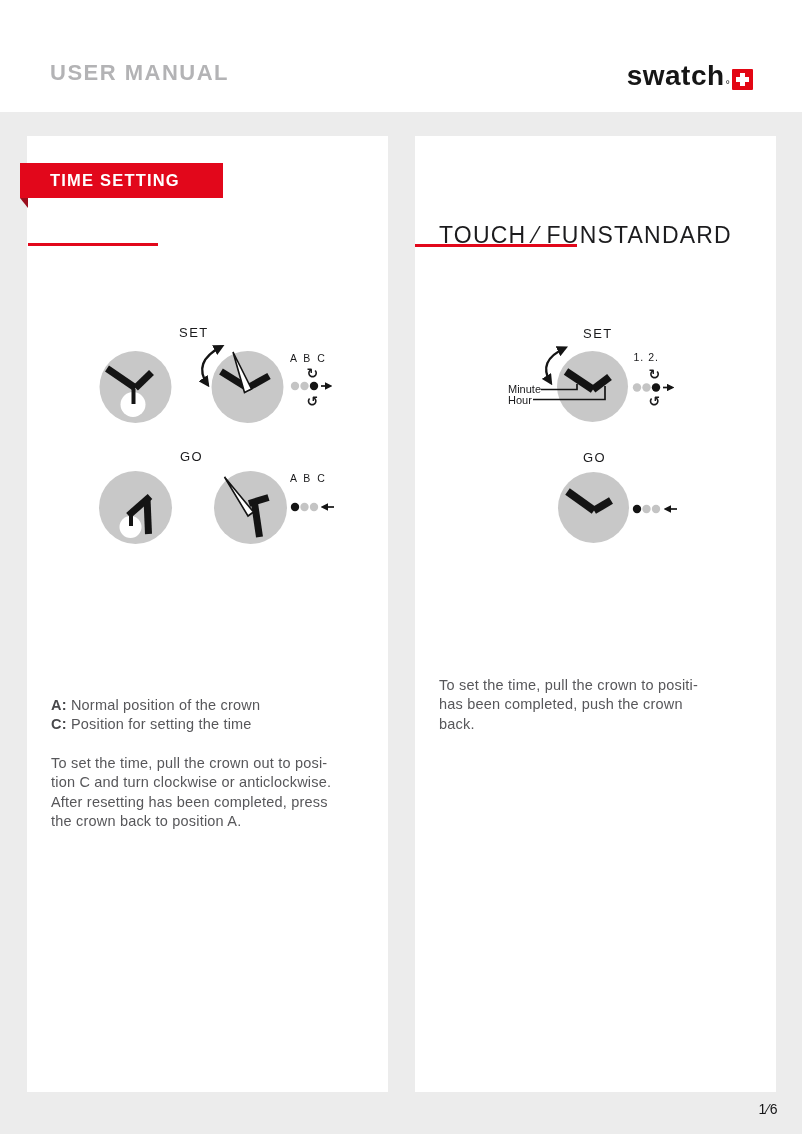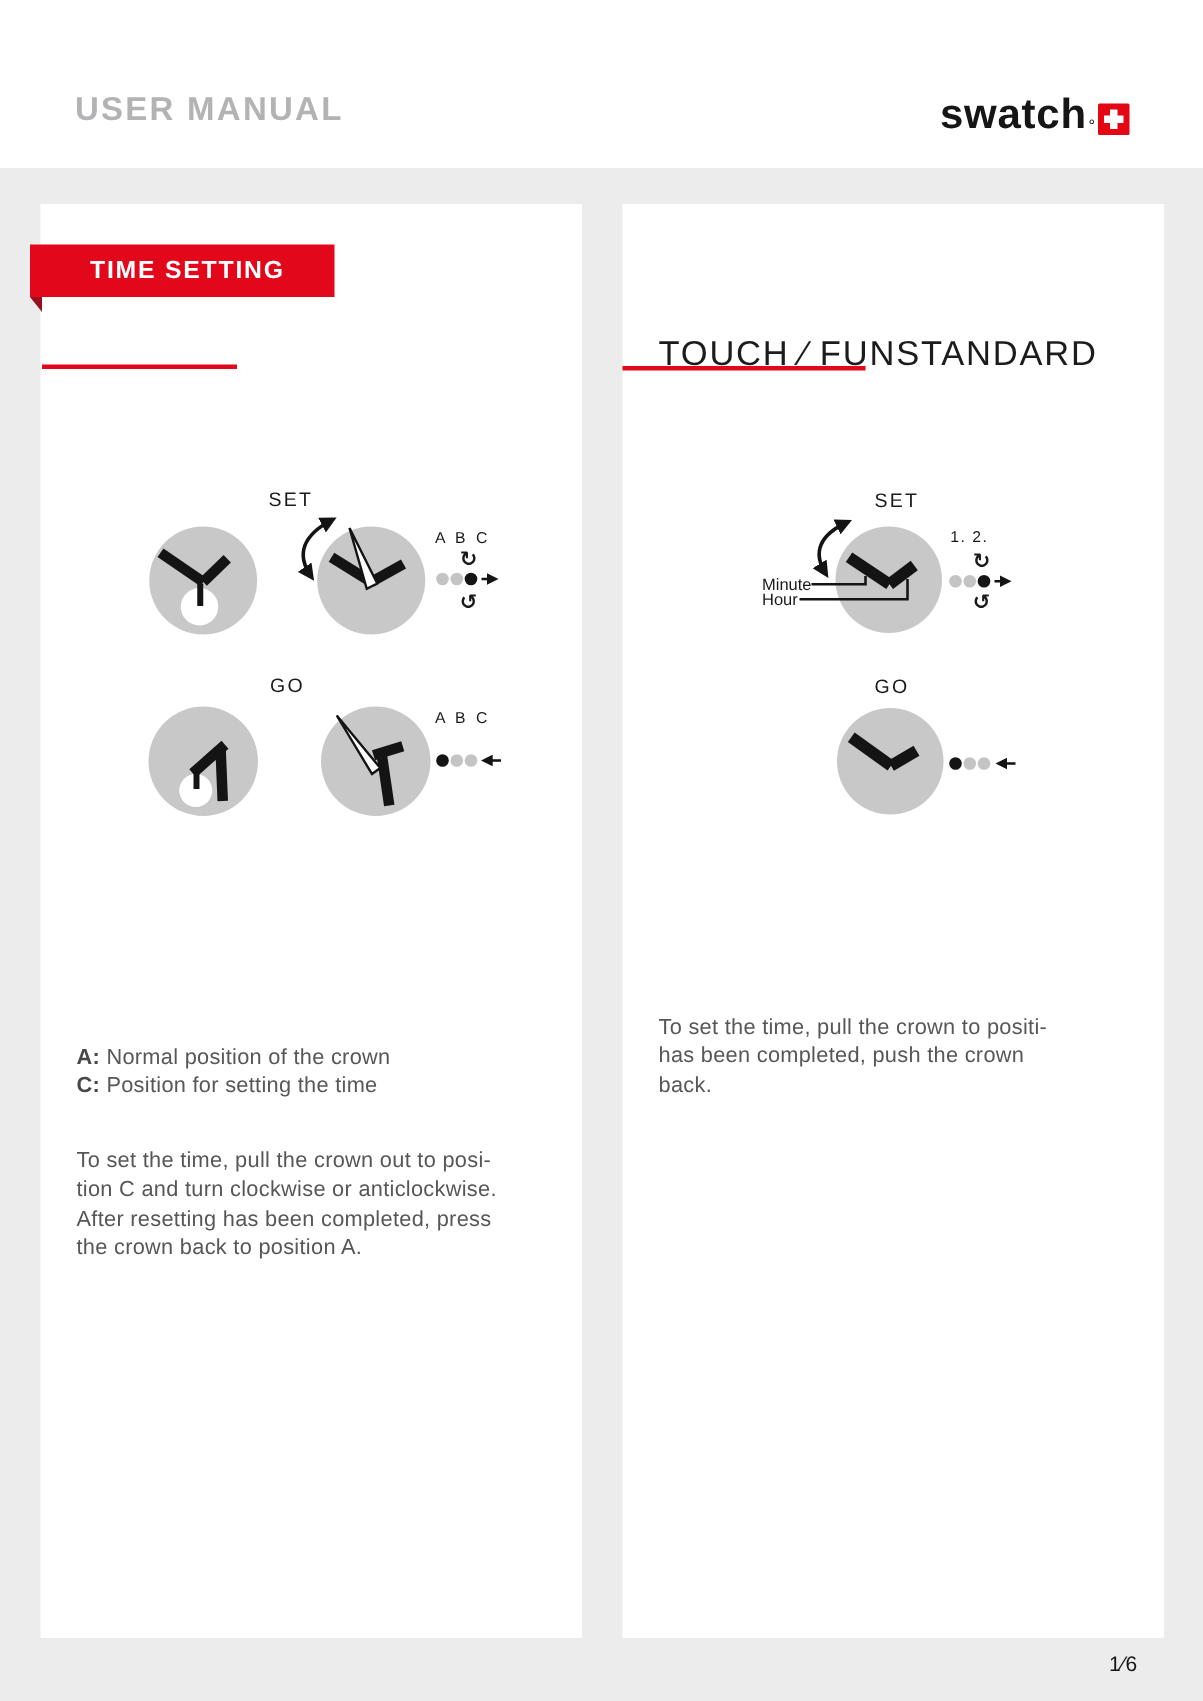--- a/index.html
+++ b/index.html
@@ -28,21 +28,21 @@
   .swisscross .cv{position:absolute;left:8px;top:4px;width:5px;height:13px;background:#fff}
   .swisscross .ch{position:absolute;left:4px;top:8px;width:13px;height:5px;background:#fff}
 
   
   .panel{background:#ffffff}
   .panel-left{left:27px;top:136px;width:361px;height:956px}
   .panel-right{left:415px;top:136px;width:361px;height:956px}
 
   
   .ribbon{left:20px;top:163px;width:203px;height:35px;background:var(--red,#e2071b);
-    color:#fff;font-size:16.5px;font-weight:700;letter-spacing:1.2px;line-height:35px;padding-left:40px}
+    color:#fff;font-size:16.5px;font-weight:700;letter-spacing:1.2px;line-height:35px;padding-left:30px}
   .fold{left:20px;top:198px;width:8px;height:10px;background:var(--fold_red,#9a0f1e);
     clip-path:polygon(0 0,100% 0,100% 100%)}
   .rule{height:3px;background:var(--red,#e2071b)}
   .rule-left{left:28px;top:243px;width:130px}
   .rule-right{left:415px;top:244px;width:162px}
 
   .heading{left:439px;top:222px;font-size:23px;letter-spacing:1.2px;color:#1c1c1e;white-space:nowrap}
 
   
   svg.diagram{position:absolute;overflow:visible}
@@ -62,24 +62,24 @@
   .slabel{font-size:10.5px;letter-spacing:2px}
   .steps{font-size:10.5px;letter-spacing:1px}
   .mh{font-size:11px}
   .rot{font-size:14px;font-weight:700;font-family:"DejaVu Sans",sans-serif}
 
   
   .textblock{width:320px;font-size:14.5px;line-height:19.4px;letter-spacing:.2px;color:var(--text,#57575a)}
   .tb-left{left:51px;top:696px}
   .tb-right{left:439px;top:676px}
   .legend b{color:#48484b}
-  .para{margin-top:30px}
+  .para{margin-top:19px}
   .tline{white-space:nowrap}
 
-  .pagenum{left:720px;top:1101px;width:58px;text-align:center;font-size:14px;color:#151517;letter-spacing:.5px}
+  .pagenum{left:720px;top:1101px;width:58px;text-align:right;font-size:14px;color:#151517;letter-spacing:.5px}
 </style>
 </head>
 <body>
 
 <div class="abs header"></div>
 <div class="abs title">USER MANUAL</div>
 <div class="abs logo">
   <span class="wordmark">swatch</span>
   <span class="degmark">°</span>
   <span class="swisscross">

